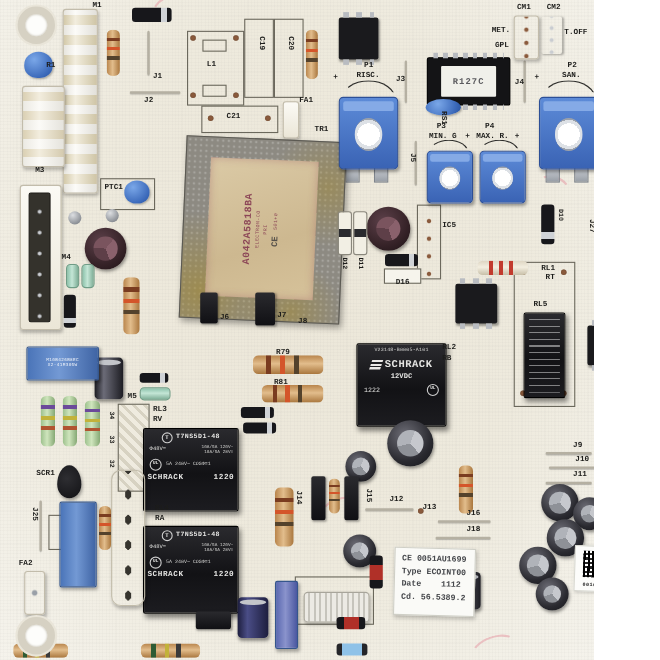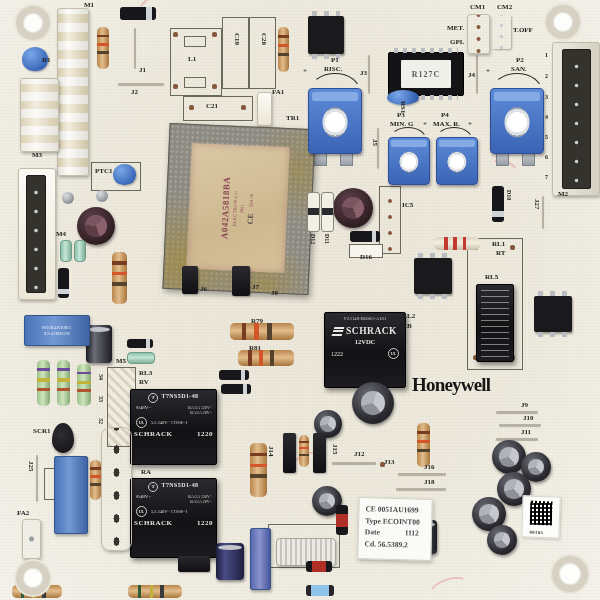--- a/index.html
+++ b/index.html
@@ -1,18 +1,18 @@
 <!DOCTYPE html>
 <html><head>
 <meta charset="utf-8">
 <style>
   html,body{margin:0;padding:0;background:#fff}
-  .board{position:relative;width:600px;height:600px;overflow:hidden;
+  .board{position:relative;width:540px;height:600px;overflow:hidden;
     background:radial-gradient(ellipse at 50% 45%, #ece7d9 0%, #eeeadd 55%, #f5f3ec 100%);
-    font-family:Liberation Serif, serif;}
+    font-family:Liberation Mono, monospace;}
   .board::before{content:"";position:absolute;inset:0;pointer-events:none;
     background:repeating-linear-gradient(0deg,rgba(0,0,0,.015) 0 1px,transparent 1px 3px),
                repeating-linear-gradient(90deg,rgba(0,0,0,.015) 0 1px,transparent 1px 3px);}
   .lbl{position:absolute;font-size:7px;font-weight:bold;color:#1d1d1b;white-space:nowrap;line-height:1;z-index:5}
   .lbl.s{font-size:6px}
   .lbl.v{transform:rotate(90deg);transform-origin:left top}
   .hole{position:absolute;border-radius:50%;background:#fdfdfb;border:7px solid #d6d1c3;box-shadow:0 0 0 2px #e9e5d9, inset 0 0 2px #b9b4a5;z-index:4}
   .conn-w{position:absolute;background:linear-gradient(180deg,#fbfaf5,#ebe6d7);border:1px solid #c2bcab;border-radius:3px;box-shadow:1px 2px 3px rgba(0,0,0,.25);z-index:3}
   .m1slots{background:linear-gradient(90deg,rgba(0,0,0,.07),rgba(255,255,255,.55) 35%,rgba(0,0,0,.09)),repeating-linear-gradient(180deg,#f8f6ef 0 5px,#e3d8b6 5px 14px,#f8f6ef 14px 18px)}
   .m3slots{background:linear-gradient(90deg,rgba(0,0,0,.05),rgba(255,255,255,.5) 40%,rgba(0,0,0,.08)),repeating-linear-gradient(180deg,#f8f6ef 0 5px,#e6dbbd 5px 13px,#f8f6ef 13px 17px)}
@@ -286,21 +286,20 @@
     </div>
     <div style="font-size:6.5px;text-align:center;margin-top:2px;font-weight:bold">12VDC</div>
     <div style="display:flex;justify-content:space-between;align-items:center;padding:3px 6px 0 6px">
       <span style="font-size:6px">1222</span>
       <span class="ulmark">UL</span>
     </div>
   </div>
   <div class="ecap" style="left:352px;top:382px;width:42px;height:42px"></div>
   <div class="ecap" style="left:314px;top:410px;width:28px;height:28px"></div>
 
-  <div class="brand">Honeywell</div>
 
   <span class="lbl" style="left:521px;top:402px">J9</span>
   <div class="wire" style="left:496px;top:411px;width:42px;height:2px"></div>
   <span class="lbl" style="left:523px;top:415px">J10</span>
   <div class="wire" style="left:499px;top:424px;width:42px;height:2px"></div>
   <span class="lbl" style="left:521px;top:429px">J11</span>
   <div class="wire" style="left:496px;top:438px;width:42px;height:2px"></div>
 
   <span class="lbl" style="left:251px;top:318px">R79</span>
   <div class="res-h" style="left:230px;top:323px;width:64px;height:17px"></div>

